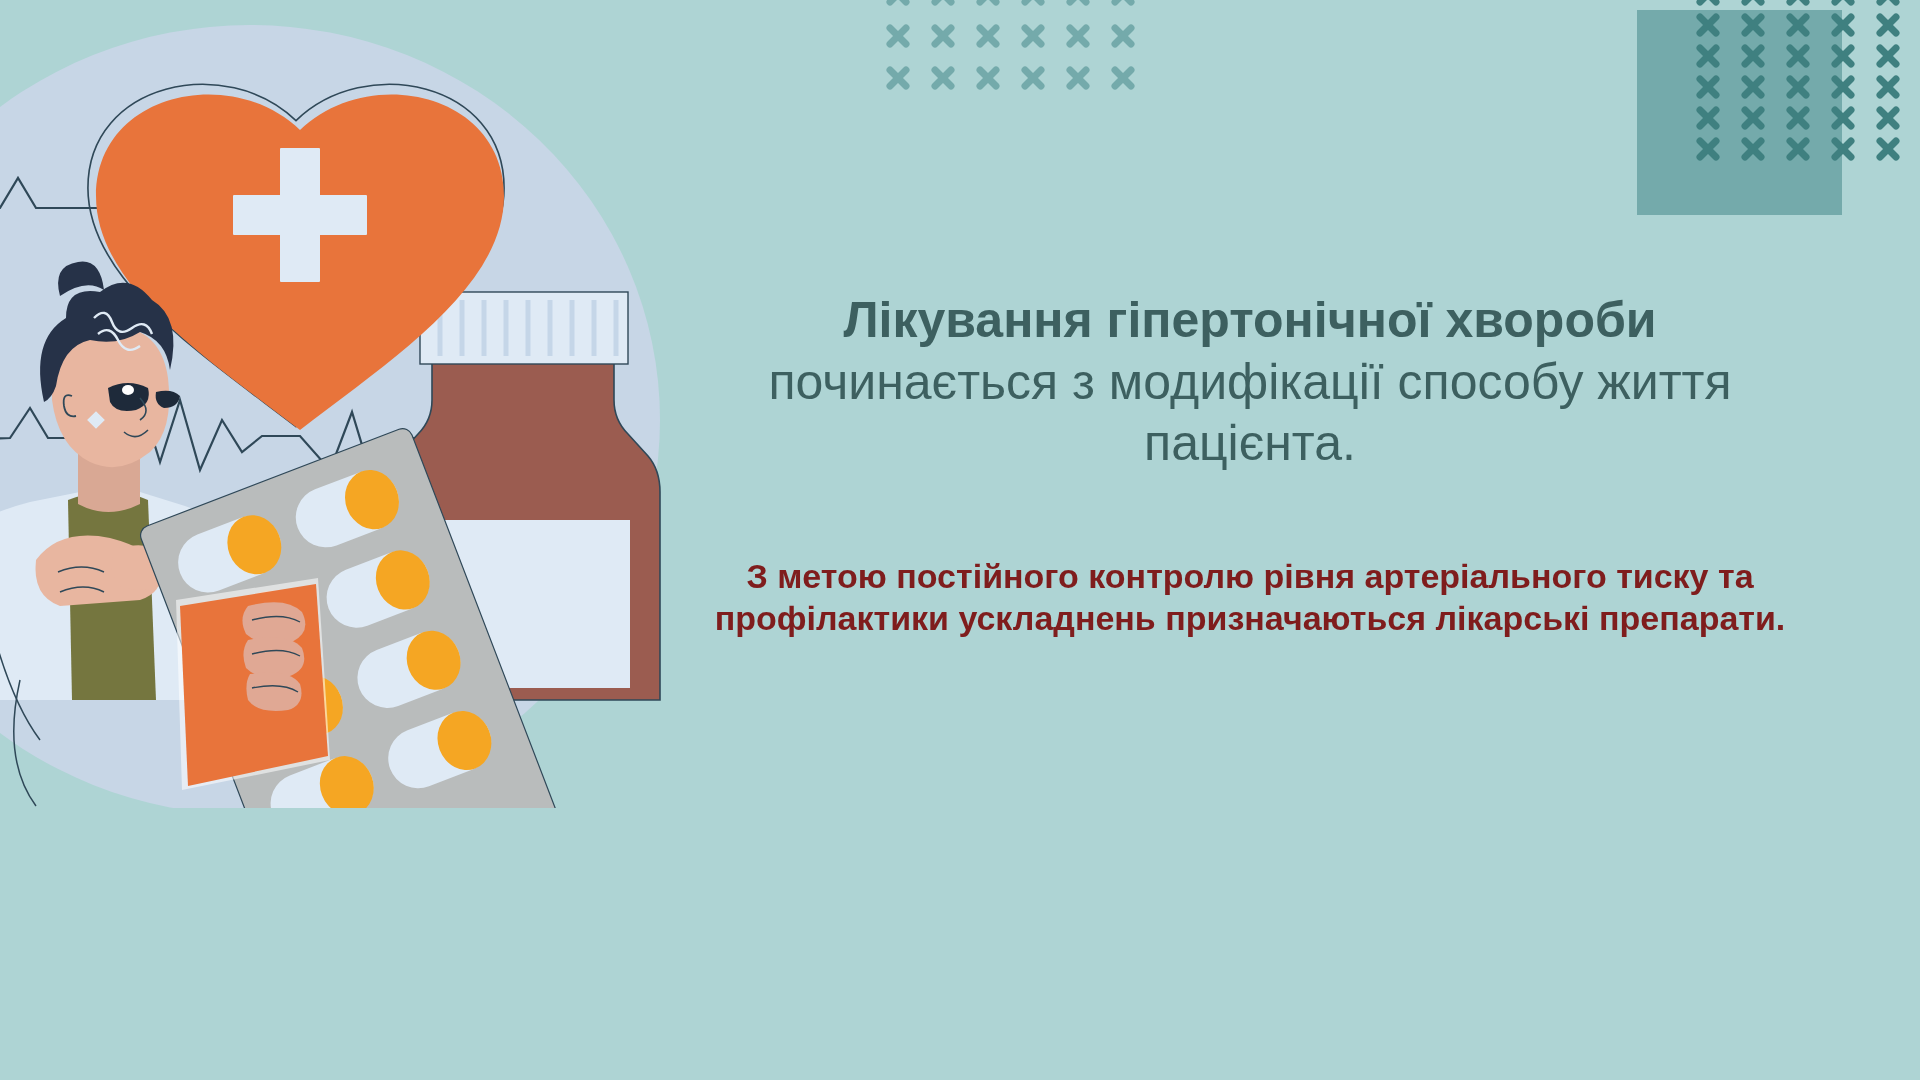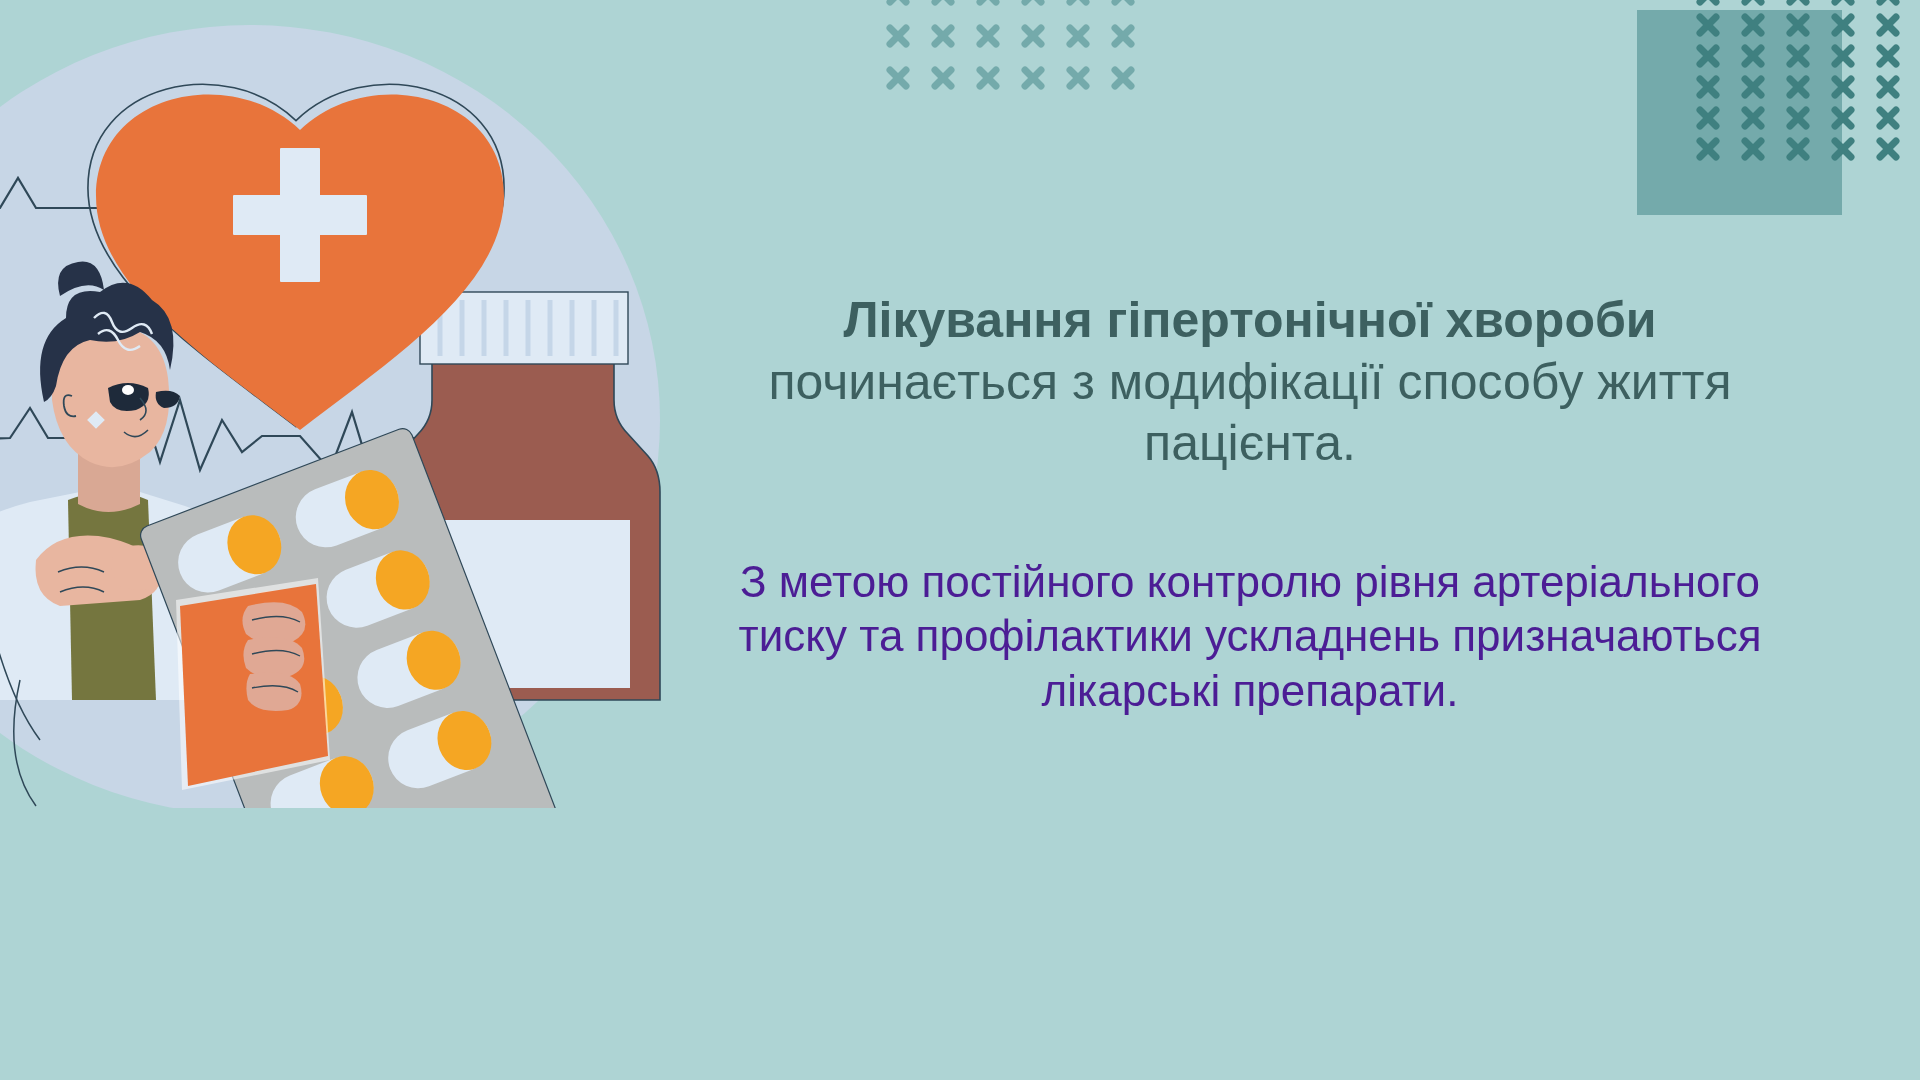--- a/index.html
+++ b/index.html
@@ -97,24 +97,24 @@
     color: #3d6060;
     font-size: 50px;
     line-height: 1.23;
     font-weight: 400;
     margin: 0;
   }
   .headline b {
     font-weight: 700;
   }
   .body-para {
-    color: #4c1d95;
-    font-size: 44px;
+    color: #7f1d1d;
+    font-size: 34px;
     line-height: 1.24;
-    font-weight: 400;
+    font-weight: 700;
     margin: 80px 0 0 0;
   }
 </style>
 </head>
 <body>
 
 <div class="slide">
 
   <svg class="illustration" viewBox="0 0 680 880">
     <defs>

